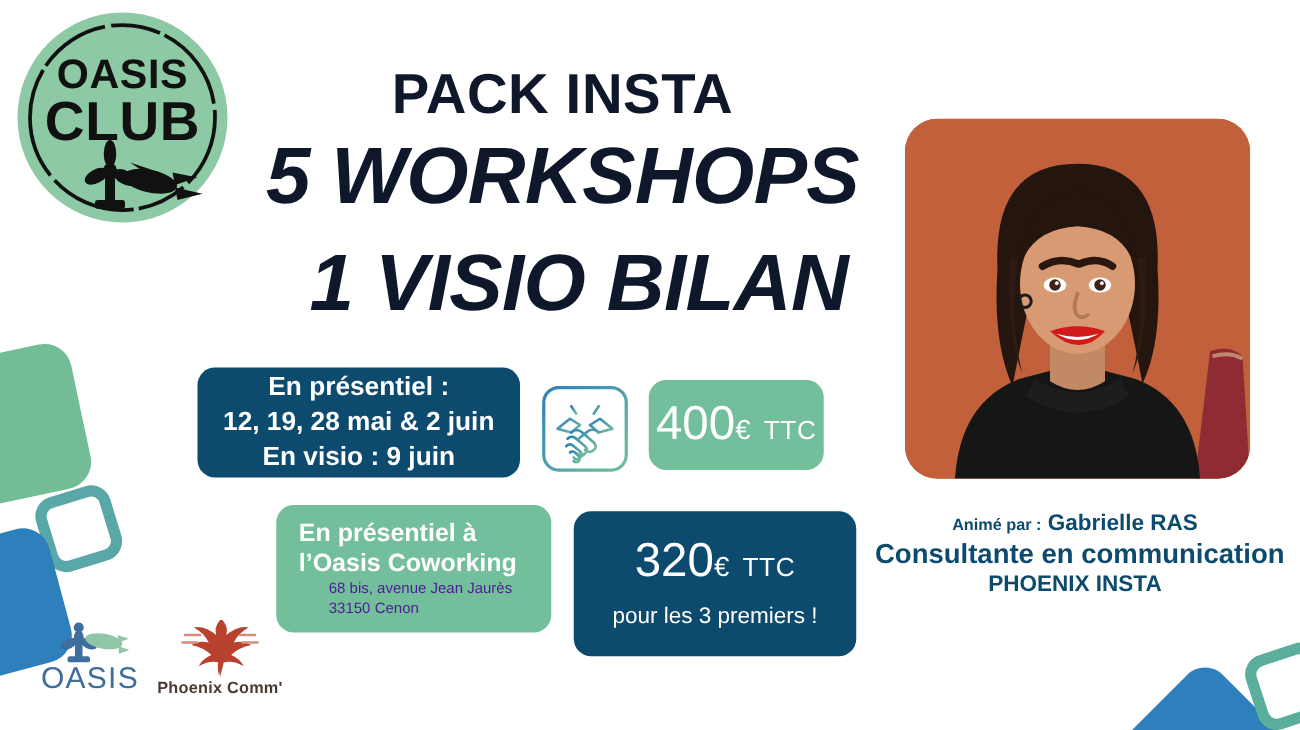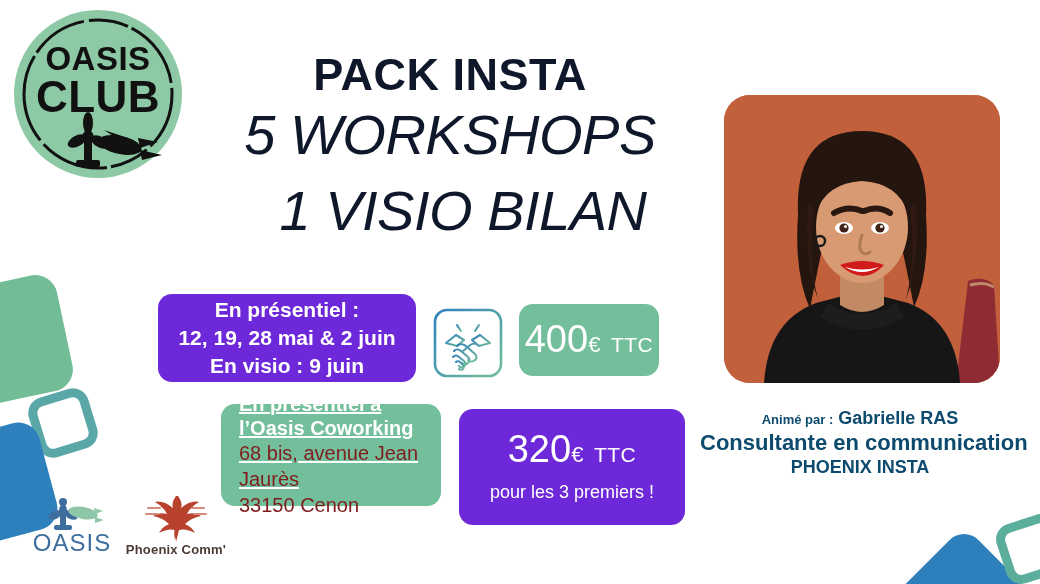--- a/index.html
+++ b/index.html
@@ -79,69 +79,69 @@
     text-align: center;
     color: #0f172a;
   }
   .h-pack {
     font-size: 45px;
     font-weight: bold;
     letter-spacing: 0.5px;
     line-height: 1.0;
   }
   .h-big {
-    font-size: 56px;
-    font-weight: normal;
+    font-size: 64px;
+    font-weight: bold;
     font-style: italic;
     line-height: 1.35;
     letter-spacing: -0.5px;
     white-space: nowrap;
   }
   .h-big.second { padding-left: 26px; }
 
   
   .box {
     position: absolute;
     box-sizing: border-box;
     border-radius: 14px;
     color: #ffffff;
     display: flex;
     flex-direction: column;
     justify-content: center;
   }
-  .box-blue { background: #6d28d9; }
+  .box-blue { background: #0c4a6e; }
   .box-green { background: #74BF9B; }
 
   .dates-box {
     left: 158px; top: 294px;
     width: 258px; height: 88px;
     align-items: center;
     text-align: center;
     font-size: 21px;
     font-weight: bold;
     line-height: 1.33;
   }
 
   .address-box {
     left: 221px; top: 404px;
     width: 220px; height: 102px;
     padding: 10px 16px 10px 18px;
     text-align: left;
-    text-decoration: underline;
   }
   .addr-title {
     font-size: 20px;
     font-weight: bold;
     line-height: 1.2;
   }
   .addr-line {
-    font-size: 20px;
+    font-size: 12px;
     font-weight: normal;
     line-height: 1.3;
-    color: #7f1d1d;
+    color: #4c1d95;
+    margin-left: 24px;
   }
 
   .price-green {
     left: 519px; top: 304px;
     width: 140px; height: 72px;
     align-items: center;
     text-align: center;
   }
   .price-blue {
     left: 459px; top: 409px;

